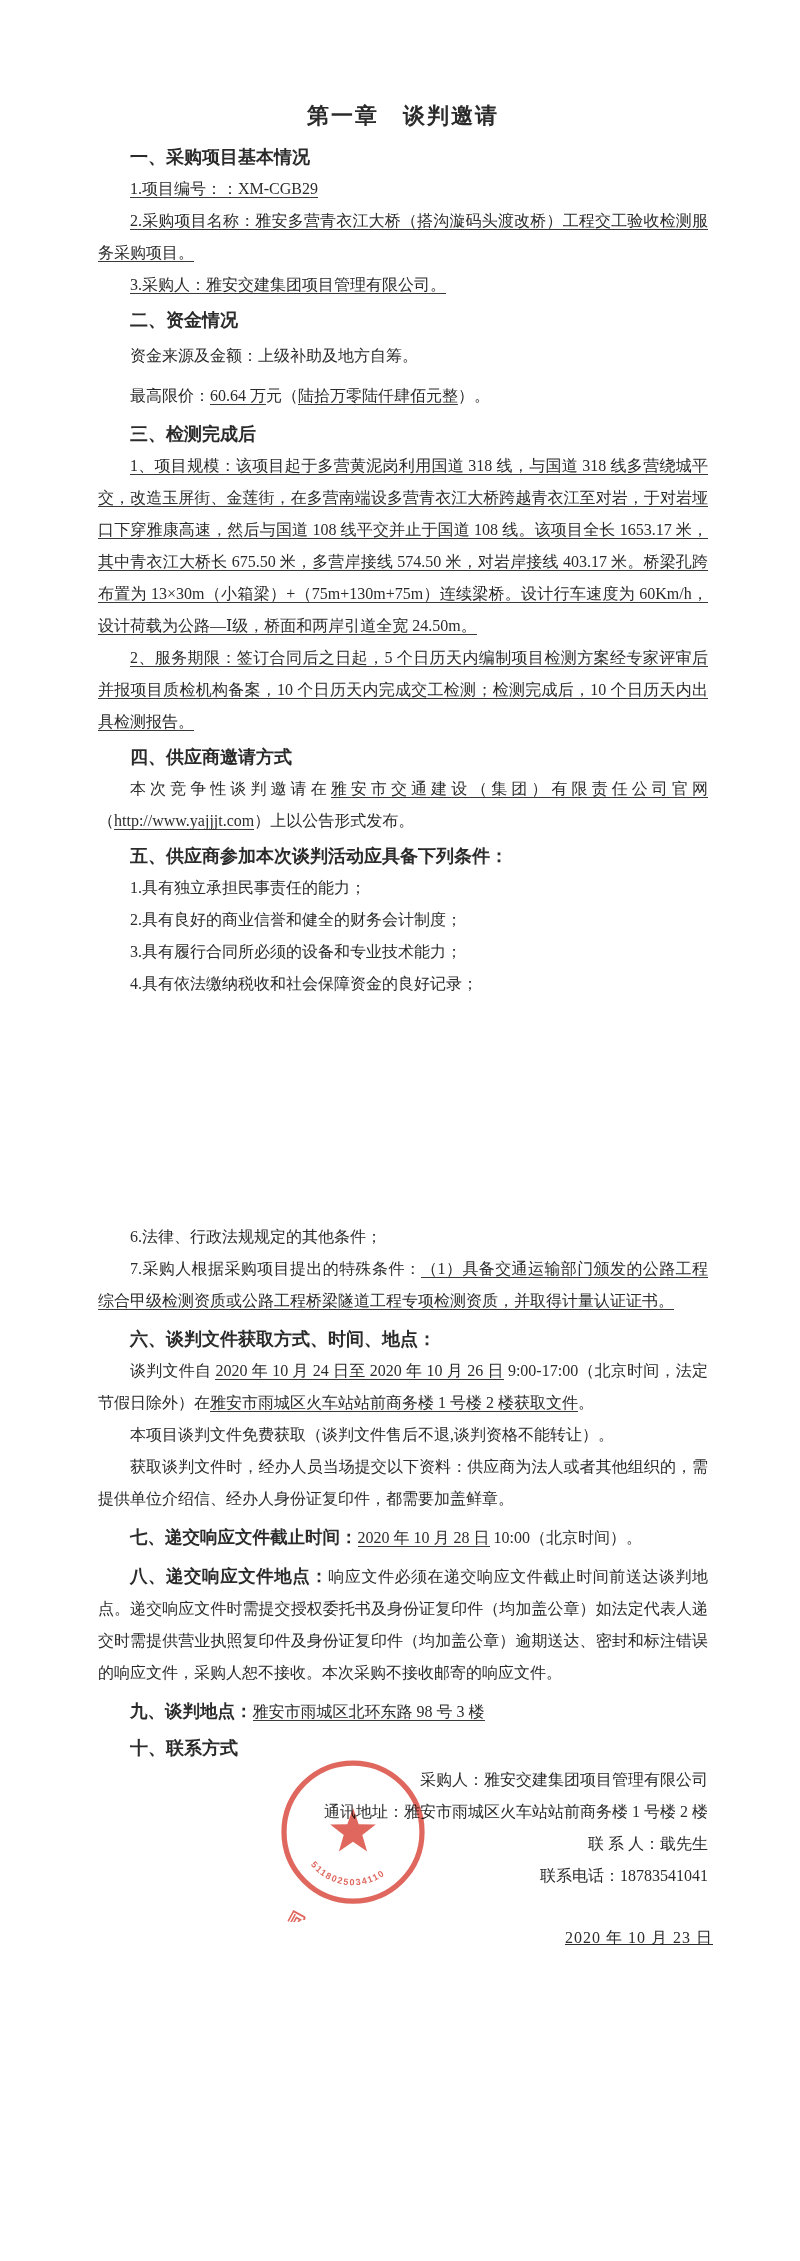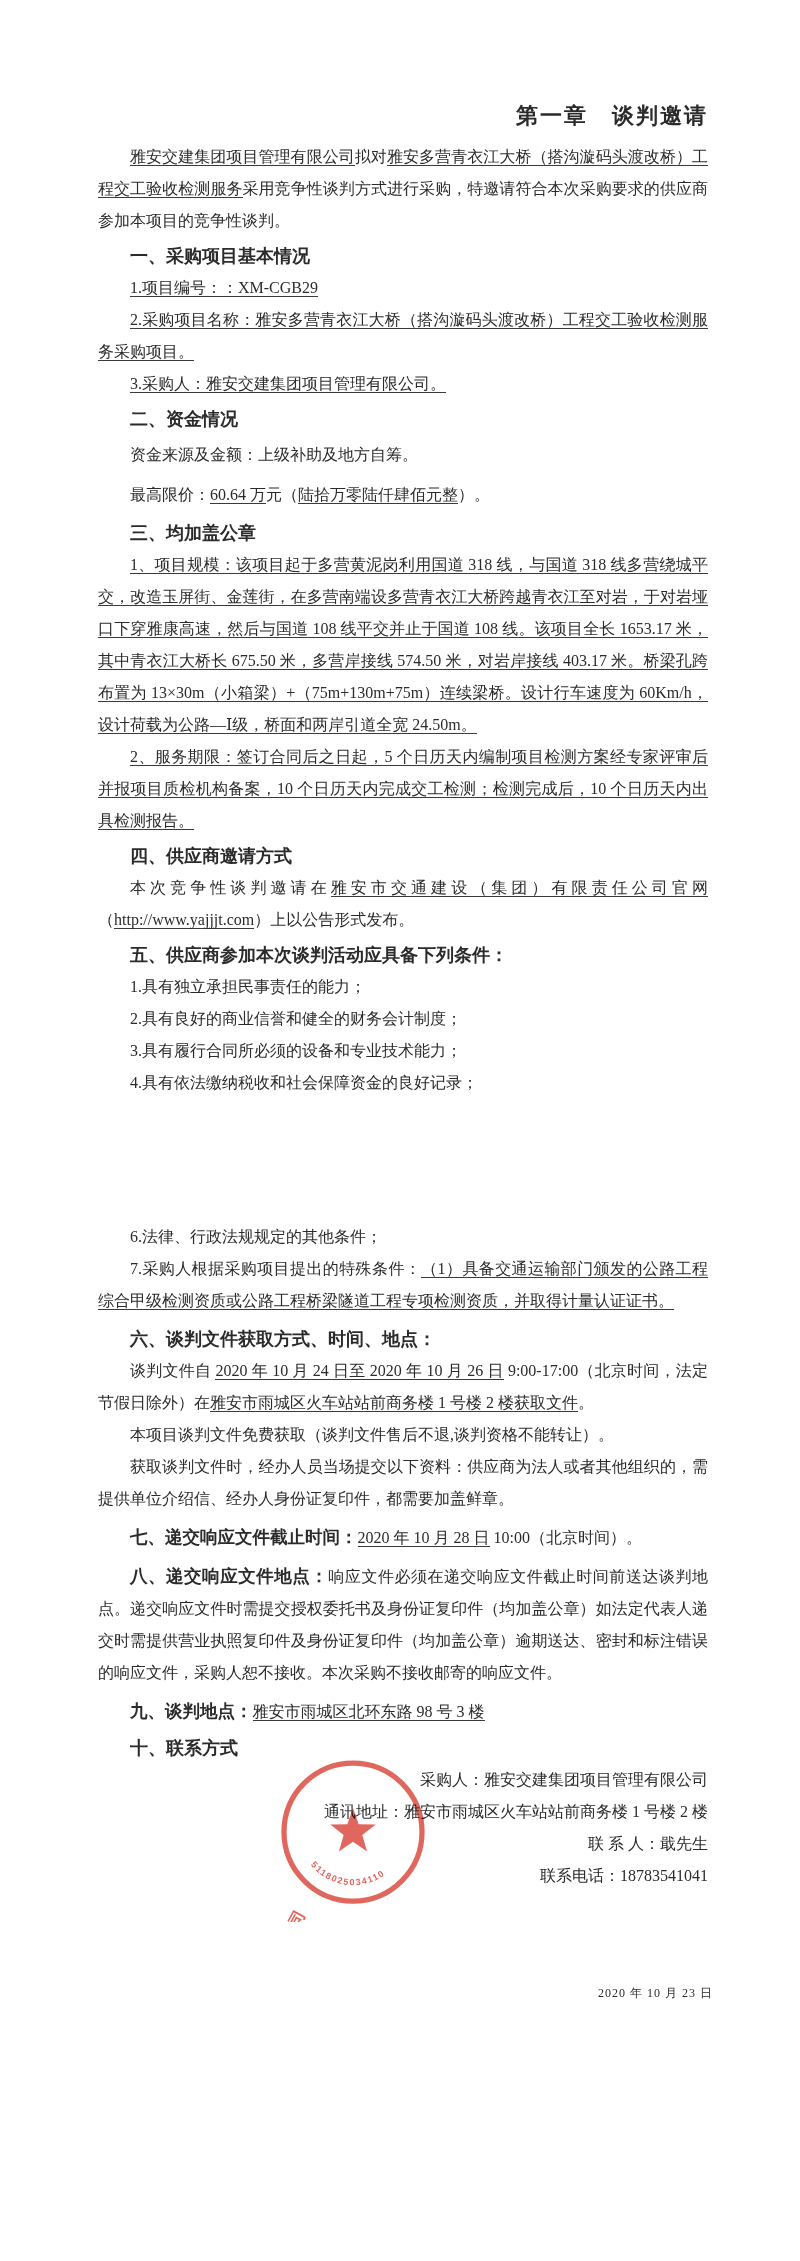--- a/index.html
+++ b/index.html
@@ -11,21 +11,21 @@
     font-family:"Liberation Serif","DejaVu Serif",serif;
     color:#2b2b2b;
     font-size:16px;
     line-height:32px;
   }
   .page{position:absolute;left:0;width:800px;}
   .page1{top:0;}
   .page2{top:1221px;}
   .content{padding:0 92px 0 98px;}
   .doc-title{
-    text-align:right;
+    text-align:center;
     font-family:"Liberation Sans","DejaVu Sans",sans-serif;
     font-weight:bold;
     font-size:22px;
     line-height:38px;
     padding-top:97px;
     margin:0 0 6px 0;
     letter-spacing:2px;
   }
   p{margin:0;}
   .para{text-indent:2em;text-align:justify;}
@@ -38,56 +38,56 @@
   .h-inline{
     font-family:"Liberation Sans","DejaVu Sans",sans-serif;
     font-weight:bold;
     font-size:17.5px;
   }
   .mt{margin-top:4px;}
   .u{border-bottom:1px solid #3a3a3a;}
   .contact-line{margin-left:72px;text-align:right;text-indent:0;}
   .doc-date{
     position:absolute;
-    top:1977px;
+    top:1922px;
     right:87px;
-    font-size:12px;
+    font-size:16px;
     letter-spacing:1px;
+    text-decoration:underline;
   }
   .stamp{
     position:absolute;
     left:278px;
     top:1742px;
     width:150px;
     height:180px;
     opacity:0.82;
     mix-blend-mode:multiply;
     pointer-events:none;
   }
 </style>
 </head>
 <body>
 
 <div class="page page1">
   <div class="content">
 
     <p class="doc-title">第一章　谈判邀请</p>
 
-    <p class="para"><span class="u">雅安交建集团项目管理有限公司</span><span>拟对</span><span class="u">雅安多营青衣江大桥（搭沟漩码头渡改桥）工程交工验收检测服务</span><span>采用竞争性谈判方式进行采购，特邀请符合本次采购要求的供应商参加本项目的竞争性谈判。</span></p>
 
     <p class="h-sec"><span style="padding-left:32px">一、采购项目基本情况</span></p>
     <p class="para"><span class="u">1.项目编号：：XM-CGB29</span></p>
     <p class="para"><span class="u">2.采购项目名称：雅安多营青衣江大桥（搭沟漩码头渡改桥）工程交工验收检测服务采购项目。</span></p>
     <p class="para"><span class="u">3.采购人：雅安交建集团项目管理有限公司。</span></p>
 
     <p class="h-sec"><span style="padding-left:32px">二、资金情况</span></p>
     <p class="para mt">资金来源及金额：上级补助及地方自筹。</p>
     <p class="para" style="margin-top:8px"><span>最高限价：</span><span class="u">60.64 万</span><span>元（</span><span class="u">陆拾万零陆仟肆佰元整</span><span>）。</span></p>
 
-    <p class="h-sec" style="margin-top:6px"><span style="padding-left:32px">三、均加盖公章</span></p>
+    <p class="h-sec" style="margin-top:6px"><span style="padding-left:32px">三、检测完成后</span></p>
     <p class="para"><span class="u">1、项目规模：该项目起于多营黄泥岗利用国道 318 线，与国道 318 线多营绕城平交，改造玉屏街、金莲街，在多营南端设多营青衣江大桥跨越青衣江至对岩，于对岩垭口下穿雅康高速，然后与国道 108 线平交并止于国道 108 线。该项目全长 1653.17 米，其中青衣江大桥长 675.50 米，多营岸接线 574.50 米，对岩岸接线 403.17 米。桥梁孔跨布置为 13×30m（小箱梁）+（75m+130m+75m）连续梁桥。设计行车速度为 60Km/h，设计荷载为公路—Ⅰ级，桥面和两岸引道全宽 24.50m。</span></p>
     <p class="para"><span class="u">2、服务期限：签订合同后之日起，5 个日历天内编制项目检测方案经专家评审后并报项目质检机构备案，10 个日历天内完成交工检测；检测完成后，10 个日历天内出具检测报告。</span></p>
 
     <p class="h-sec"><span style="padding-left:32px">四、供应商邀请方式</span></p>
     <p class="para"><span>本次竞争性谈判邀请在</span><span class="u">雅安市交通建设（集团）有限责任公司官网</span><span>（</span><span class="u">http://www.yajjjt.com</span><span>）上以公告形式发布。</span></p>
 
     <p class="h-sec"><span style="padding-left:32px">五、供应商参加本次谈判活动应具备下列条件：</span></p>
     <p class="para">1.具有独立承担民事责任的能力；</p>
     <p class="para">2.具有良好的商业信誉和健全的财务会计制度；</p>
     <p class="para">3.具有履行合同所必须的设备和专业技术能力；</p>

